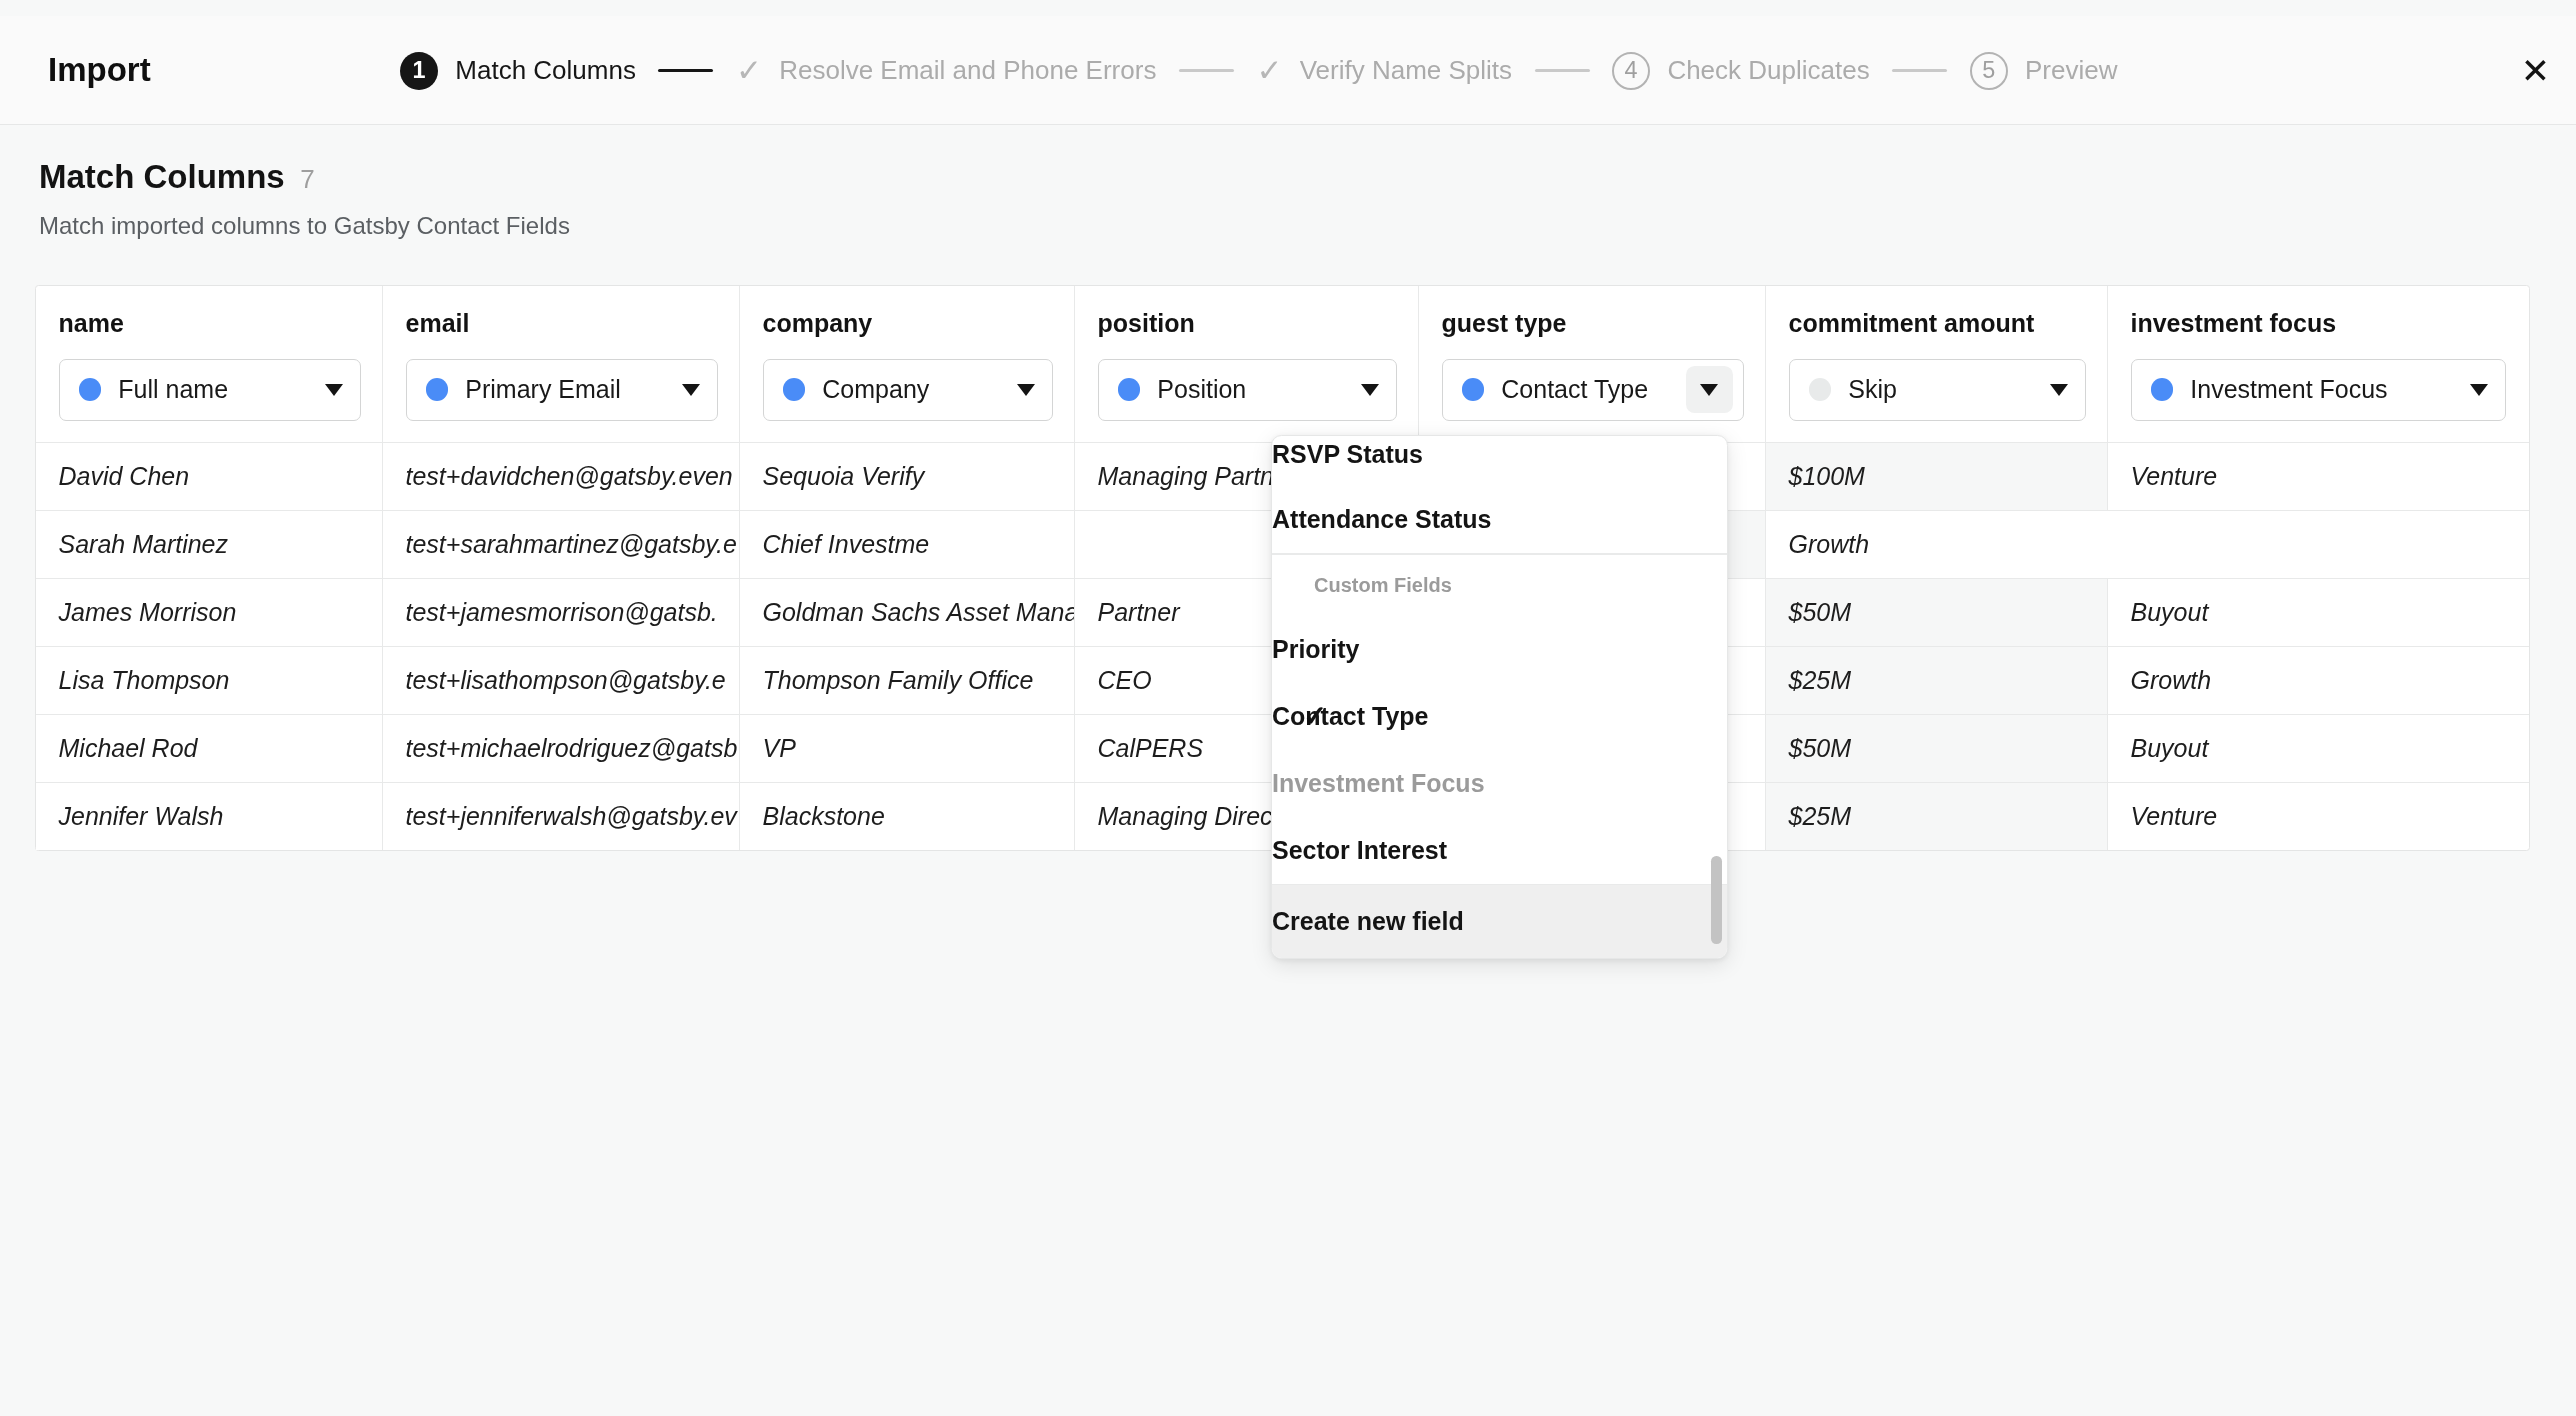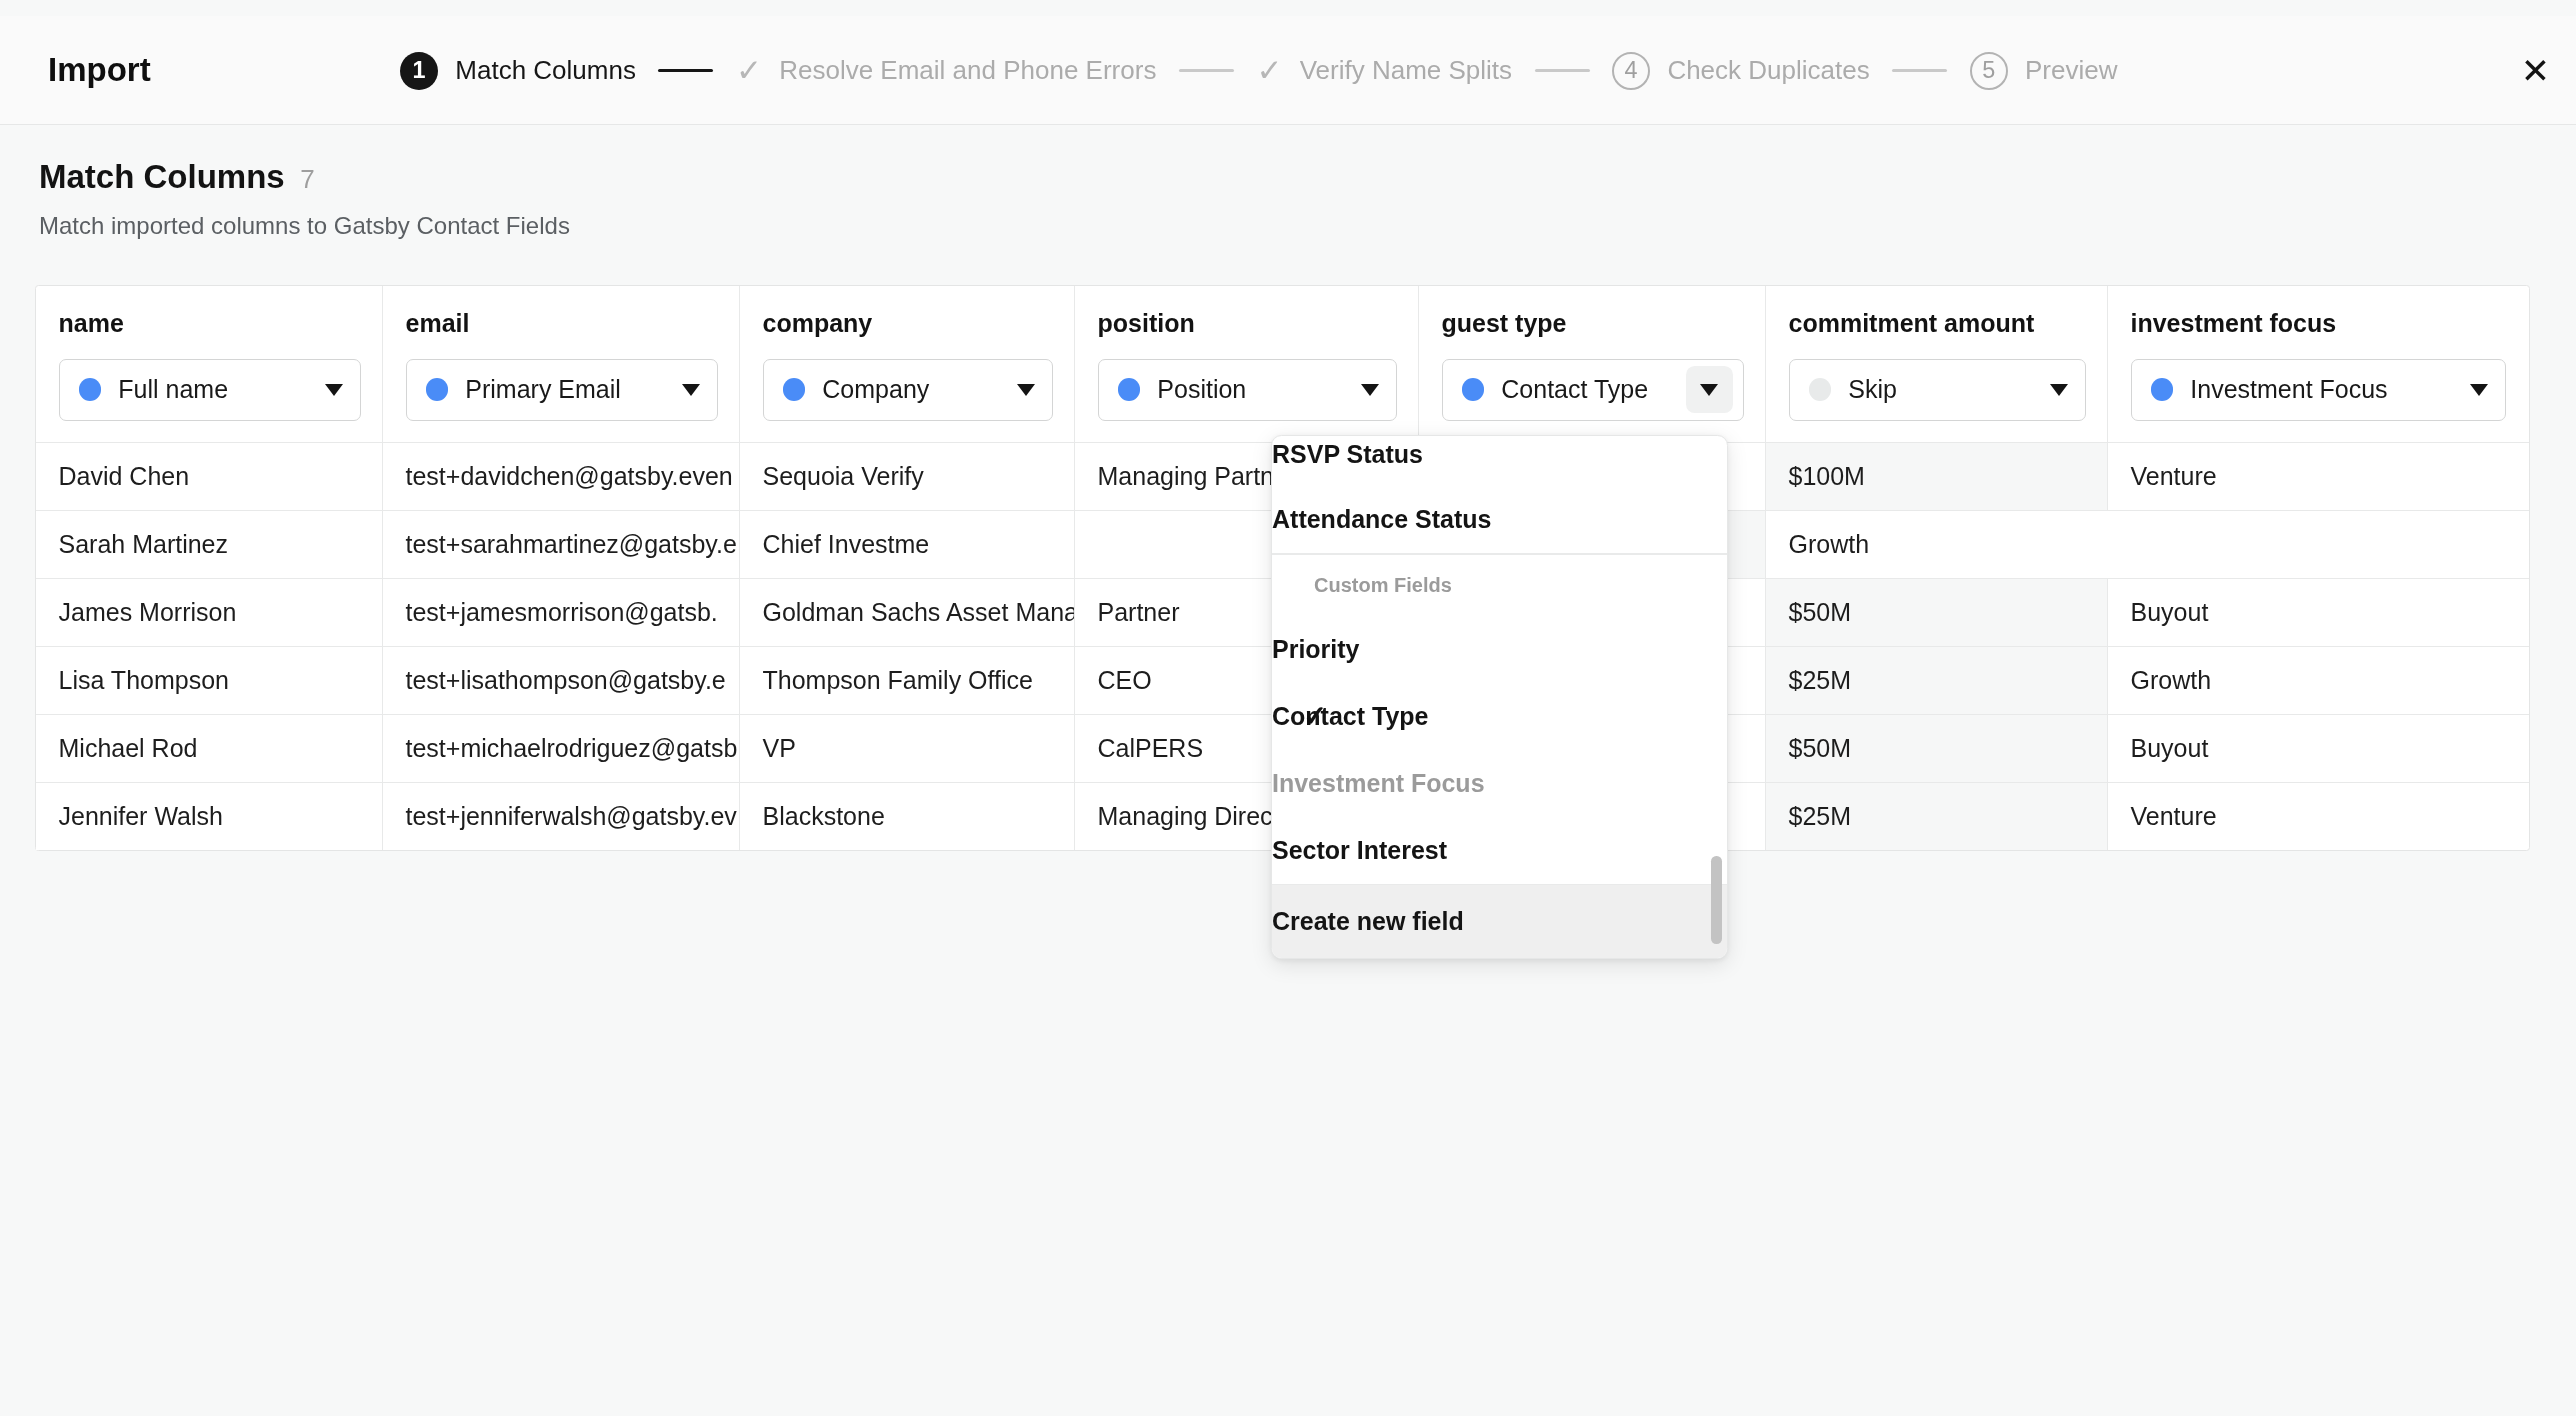--- a/index.html
+++ b/index.html
@@ -51,21 +51,21 @@
   .dot.gray { background:#e8eaea; }
   .select-value { flex:1; font-size:25px; color:#191919; white-space:nowrap; overflow:hidden; }
   .caret { width:0; height:0; border-left:9.5px solid transparent;
     border-right:9.5px solid transparent; border-top:12px solid #141414; flex:none; }
   .caret-btn { width:47px; height:47px; border-radius:8.7px; background:#f0f1f1;
     display:flex; align-items:center; justify-content:center; flex:none; margin-right:-7px; }
 
   .data-row { height:68px; border-top:1.7px solid #e8e9e9; }
   .cell { display:flex; align-items:center; padding:0 19px 0 22.5px; font-size:25px;
     color:#1d1d1d; white-space:nowrap; overflow:hidden; border-left:1.7px solid #e8e9e9;
-    background:#ffffff; }
+    background:#ffffff;font-style:italic; }
   .cell:first-child { border-left:none; }
   .cell.skip { background:#f6f7f7; }
 
   
   .menu { position:absolute; left:1271px; top:435px; width:457px; background:#ffffff;
     border:0.9px solid #e6e7e7; border-radius:10.4px; overflow:hidden; z-index:10;
     box-shadow:0 5.2px 21px rgba(0,0,0,0.10), 0 1.7px 5.2px rgba(0,0,0,0.06); }
   .menu-item { height:67px; display:flex; align-items:center; 
     font-size:25px; font-weight:700; color:#141414; position:relative; cursor:pointer;
     white-space:nowrap; }

